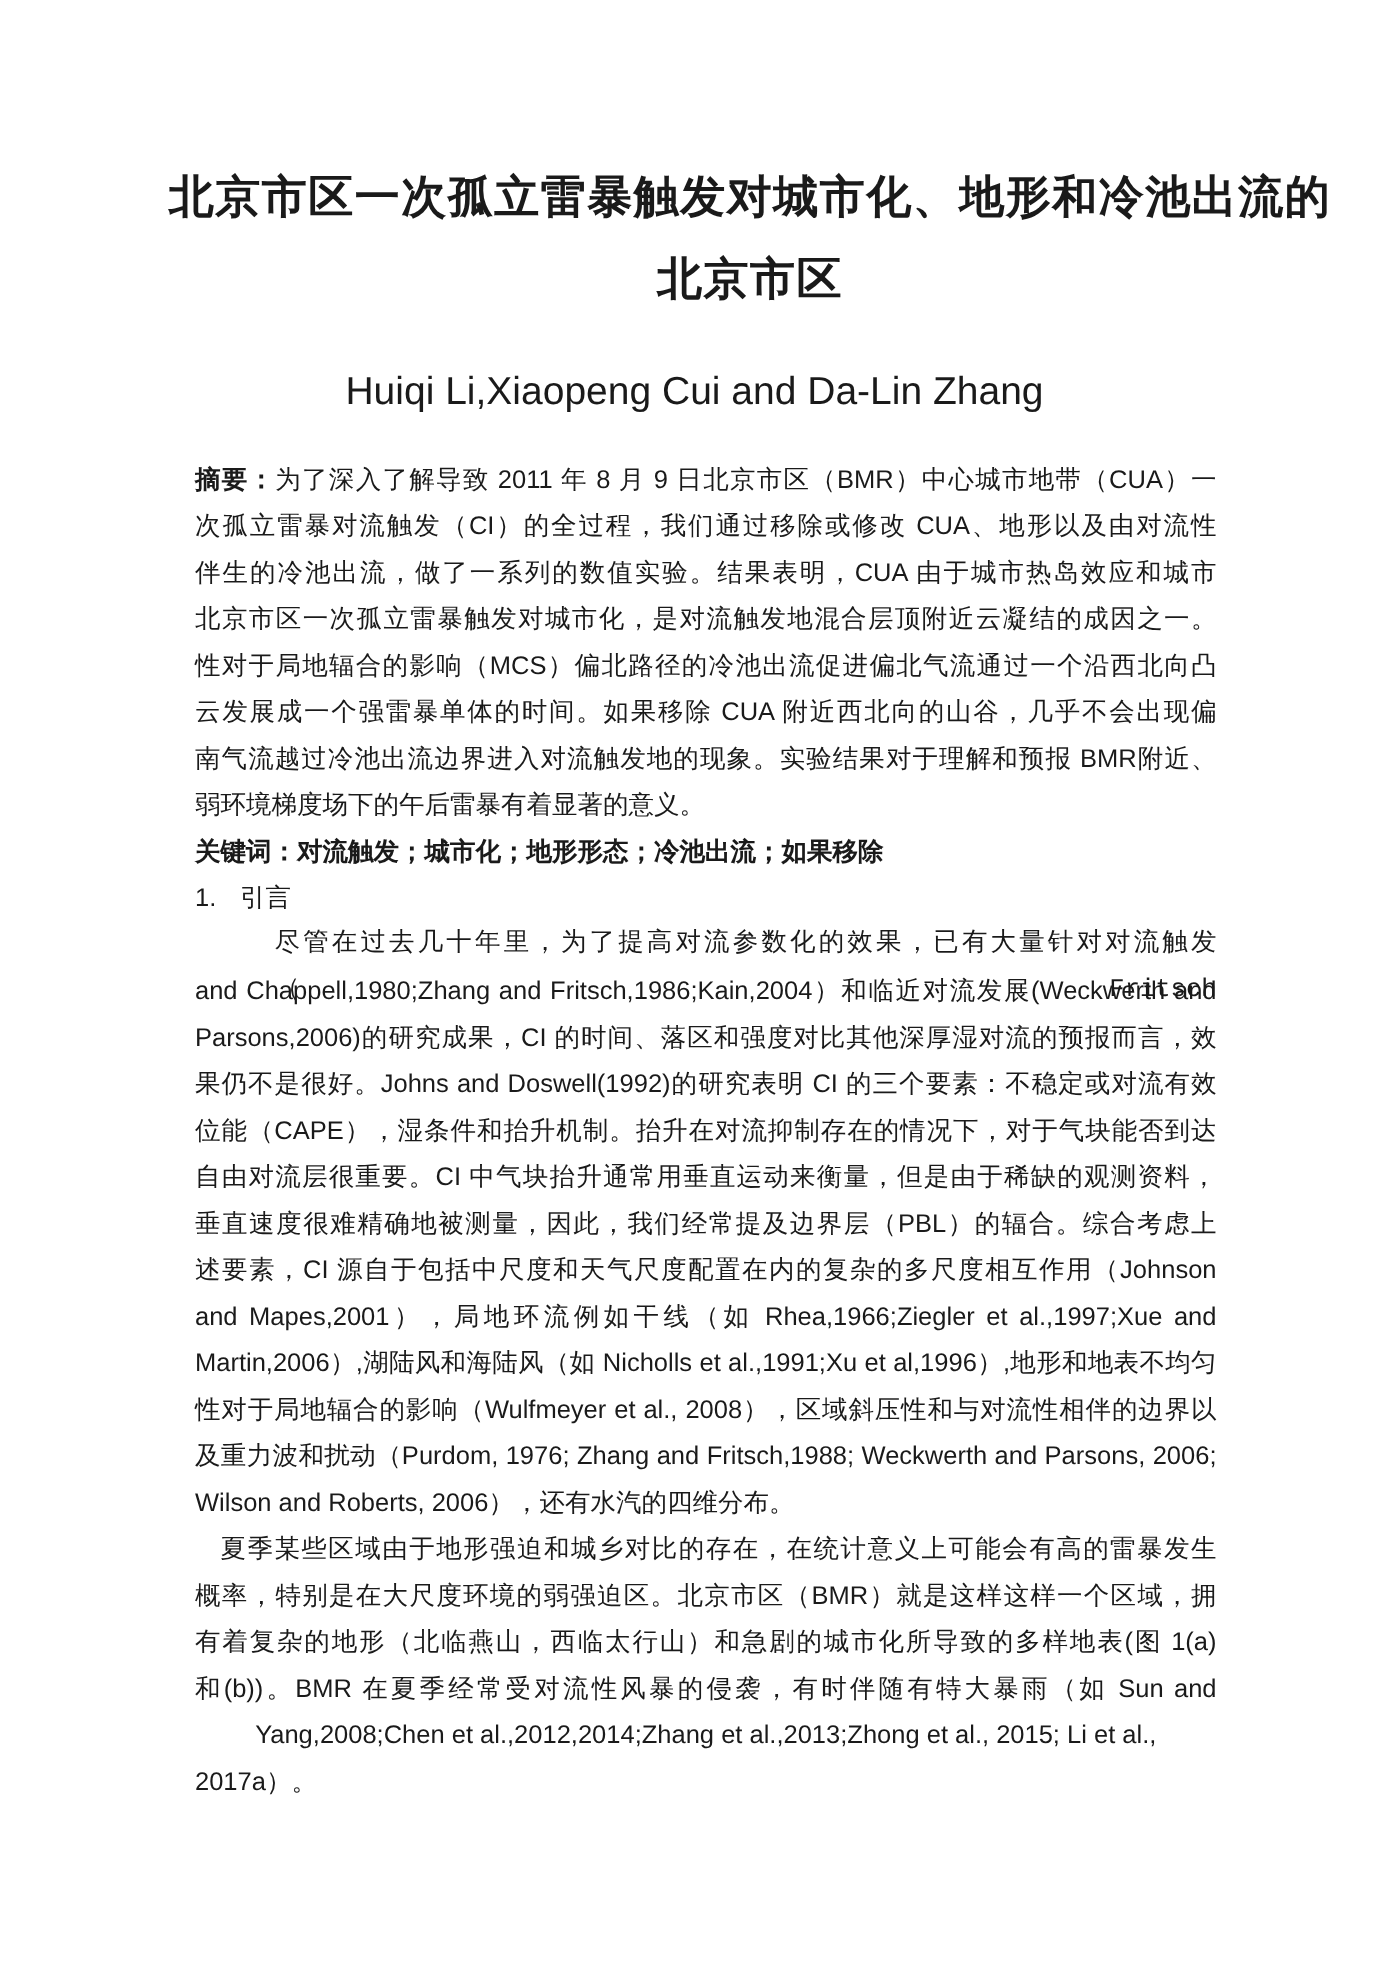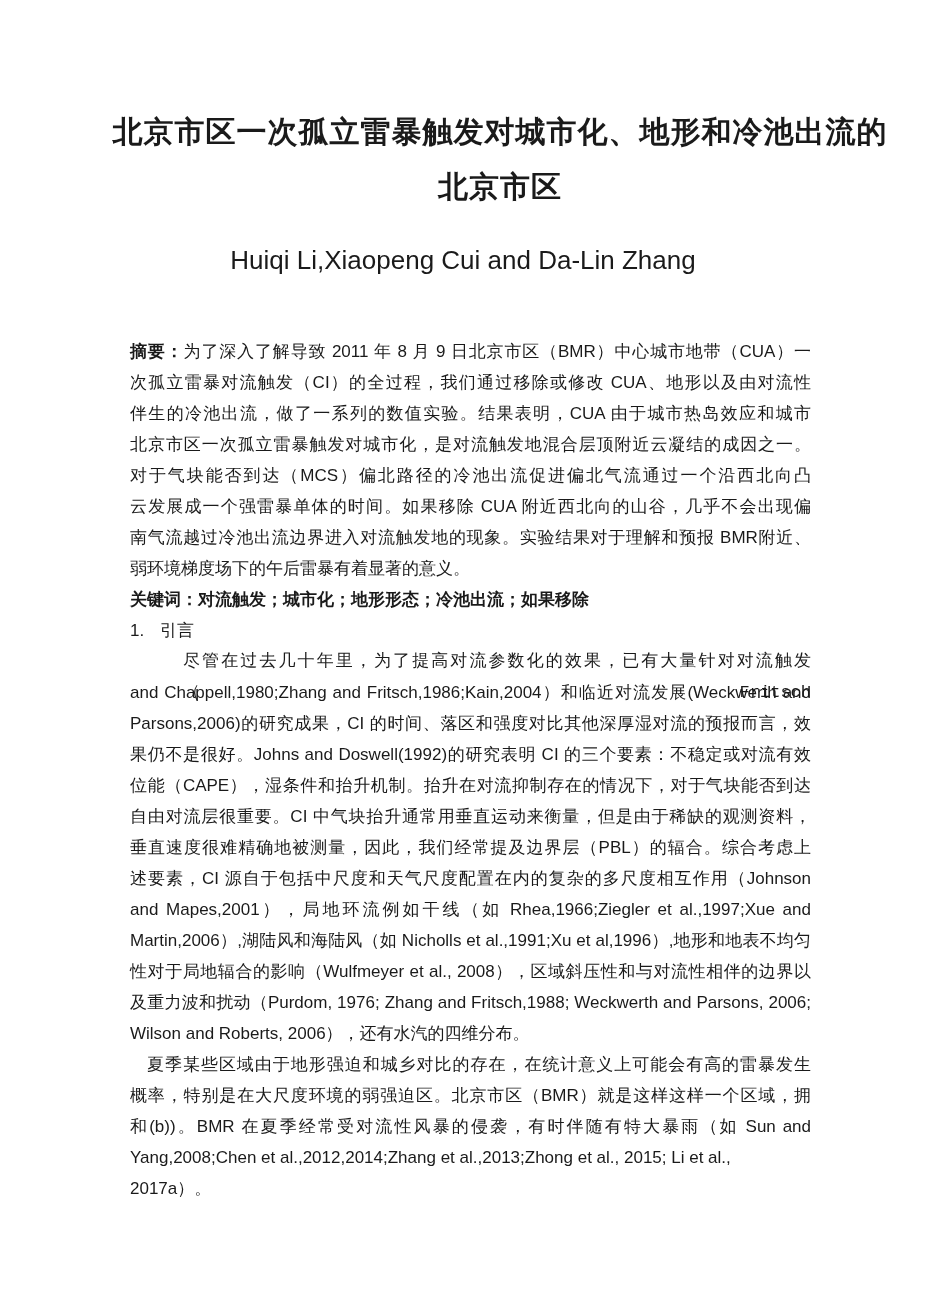--- a/index.html
+++ b/index.html
@@ -18,33 +18,33 @@
   }
   .title-line {
     font-size:30px; font-weight:700; line-height:55px;
     letter-spacing:1px;
   }
   .authors-line {
     position:absolute; top:245px; left:0; width:926px;
     text-align:center; font-size:26px; line-height:31px;
   }
   .content {
-    position:absolute; top:336px; left:130px; width:681px;
+    position:absolute; top:304px; left:130px; width:681px;
     font-size:17px;
   }
   .ln {
     line-height:31px; height:31px; white-space:nowrap;
   }
   .ln.jst {
     white-space:normal;
     text-align:justify; text-align-last:justify;
   }
   .ln.last {
     white-space:normal;
-    text-align:left; text-align-last:left;
+    text-align:center; text-align-last:left;
   }
   .bold { font-weight:700; }
   .indent-lg { padding-left:53px;font-family:Liberation Mono, monospace; }
   .indent-sm { padding-left:17px; }
   .sec-num { display:inline-block; min-width:30px; }
 </style>
 </head>
 <body>
 
 <div class="page">
@@ -57,21 +57,21 @@
   <div class="authors-line">Huiqi Li,Xiaopeng Cui and Da-Lin Zhang</div>
 
   <div class="content">
 
     <div class="ln jst">
       <span class="bold">摘要：</span><span>为了深入了解导致 2011 年 8 月 9 日北京市区（BMR）中心城市地带（CUA）一</span>
     </div>
     <div class="ln jst">次孤立雷暴对流触发（CI）的全过程，我们通过移除或修改 CUA、地形以及由对流性</div>
     <div class="ln jst">伴生的冷池出流，做了一系列的数值实验。结果表明，CUA 由于城市热岛效应和城市</div>
     <div class="ln jst">北京市区一次孤立雷暴触发对城市化，是对流触发地混合层顶附近云凝结的成因之一。</div>
-    <div class="ln jst">对于气块能否到达（MCS）偏北路径的冷池出流促进偏北气流通过一个沿西北向凸</div>
+    <div class="ln jst">性对于局地辐合的影响（MCS）偏北路径的冷池出流促进偏北气流通过一个沿西北向凸</div>
     <div class="ln jst">云发展成一个强雷暴单体的时间。如果移除 CUA 附近西北向的山谷，几乎不会出现偏</div>
     <div class="ln jst">南气流越过冷池出流边界进入对流触发地的现象。实验结果对于理解和预报 BMR附近、</div>
     <div class="ln last">弱环境梯度场下的午后雷暴有着显著的意义。</div>
 
     <div class="ln last bold">
       <span>关键词：</span><span>对流触发；城市化；地形形态；冷池出流；如果移除</span>
     </div>
 
     <div class="ln last">
       <span class="sec-num">1.</span><span>引言</span>
@@ -86,17 +86,18 @@
     <div class="ln jst">垂直速度很难精确地被测量，因此，我们经常提及边界层（PBL）的辐合。综合考虑上</div>
     <div class="ln jst">述要素，CI 源自于包括中尺度和天气尺度配置在内的复杂的多尺度相互作用（Johnson</div>
     <div class="ln jst">and Mapes,2001），局地环流例如干线（如 Rhea,1966;Ziegler et al.,1997;Xue and</div>
     <div class="ln jst">Martin,2006）,湖陆风和海陆风（如 Nicholls et al.,1991;Xu et al,1996）,地形和地表不均匀</div>
     <div class="ln jst">性对于局地辐合的影响（Wulfmeyer et al., 2008），区域斜压性和与对流性相伴的边界以</div>
     <div class="ln jst">及重力波和扰动（Purdom, 1976; Zhang and Fritsch,1988; Weckwerth and Parsons, 2006;</div>
     <div class="ln last">Wilson and Roberts, 2006），还有水汽的四维分布。</div>
 
     <div class="ln jst indent-sm">夏季某些区域由于地形强迫和城乡对比的存在，在统计意义上可能会有高的雷暴发生</div>
     <div class="ln jst">概率，特别是在大尺度环境的弱强迫区。北京市区（BMR）就是这样这样一个区域，拥</div>
+    <div class="ln jst">有着复杂的地形（北临燕山，西临太行山）和急剧的城市化所导致的多样地表(图 1(a)</div>
     <div class="ln jst">和(b))。BMR 在夏季经常受对流性风暴的侵袭，有时伴随有特大暴雨（如 Sun and</div>
     <div class="ln last">Yang,2008;Chen et al.,2012,2014;Zhang et al.,2013;Zhong et al., 2015; Li et al., 2017a）。</div>
 
   </div>
 </div>
 
 </body></html>

